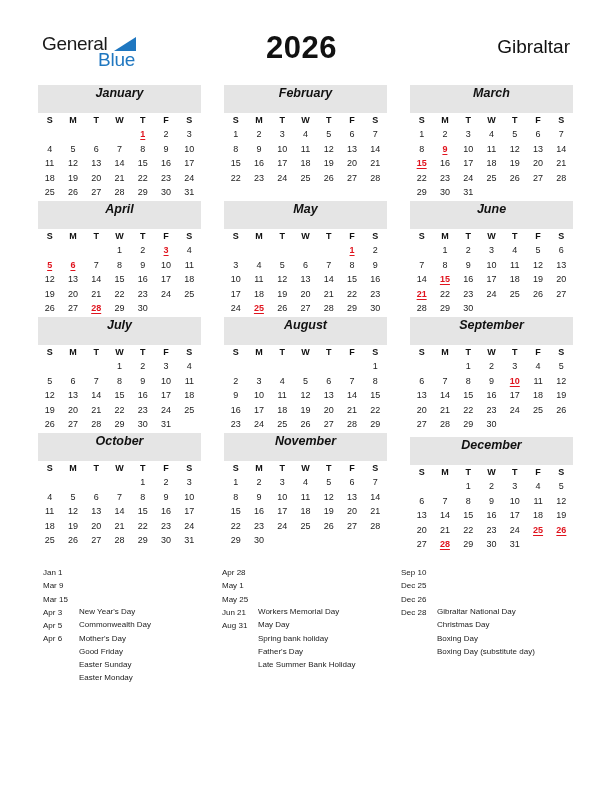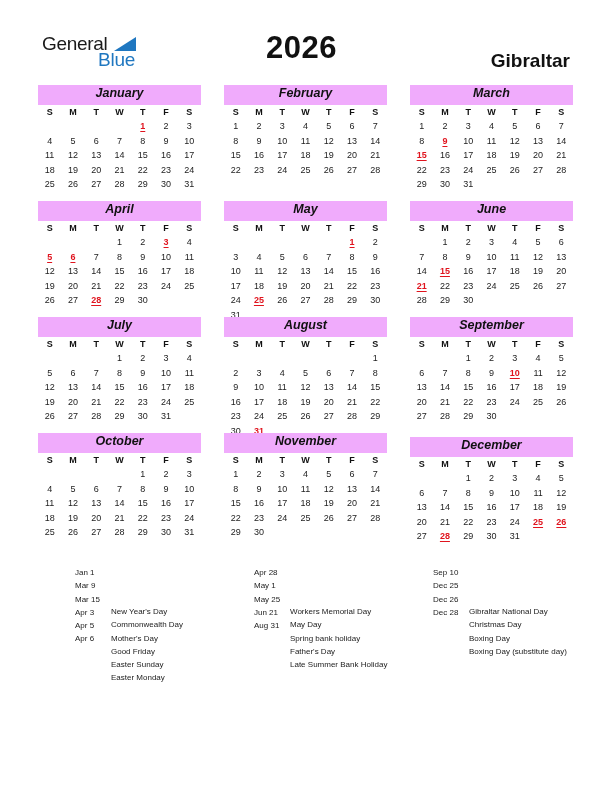--- a/index.html
+++ b/index.html
@@ -8,33 +8,33 @@
       font-family: "Liberation Sans", "DejaVu Sans", sans-serif; color: #222;
       overflow: hidden;
     }
     .logo { position: absolute; left: 42px; top: 33px; width: 100px; height: 40px; text-align: center; }
     .logo .g { position: absolute; left: 0; top: 0; font-size: 19px; color: #1a1a1a; letter-spacing: -0.3px; }
     .logo .b { position: absolute; left: 56px; top: 16px; font-size: 19px; color: #1f77c0; letter-spacing: -0.2px; }
     .logo .tri { position: absolute; left: 72px; top: 4px; width: 0; height: 0;
       border-left: 0 solid transparent; border-right: 22px solid transparent; border-bottom: 14px solid #1f77c0; transform: scaleX(-1); }
     .logo .tri { border-right: 0; border-left: 22px solid transparent; transform: none; }
     .year { position: absolute; left: 266px; top: 30px; font-size: 31px; font-weight: bold; color: #111; letter-spacing: 0.5px; }
-    .country { position: absolute; left: 480px; top: 50px; font-size: 19px; font-weight: bold; color: #111; width: 90px; text-align: right; }
+    .country { position: absolute; left: 480px; top: 36px; font-size: 19px; font-weight: normal; color: #111; width: 90px; text-align: right; }
 
     .month { position: absolute; width: 163px; }
-    .month .mhead { height: 20px; background: #f0abfc; text-align: center; font-size: 12.5px;
+    .month .mhead { height: 28px; background: #e5e5e5; text-align: center; font-size: 12.5px;
       font-weight: bold; font-style: italic; line-height: 16px; color: #111; }
     .month .grid { display: grid; grid-template-columns: repeat(7, 1fr); }
     .month .dow { font-size: 9px; font-weight: bold; text-align: center; height: 14px; line-height: 14px; color: #111; }
     .month .day { font-size: 9px; text-align: center; height: 14.5px; line-height: 14.5px; color: #222; }
     .month .day.hol { color: #e0141e; font-weight: bold; text-decoration: underline; text-decoration-thickness: 1.3px; text-underline-offset: 1.5px; }
 
     .hlist { position: absolute; top: 566px; width: 180px; }
     .hrow { display: flex; height: 13.3px; line-height: 13.3px; font-size: 8px; color: #222; }
-    .hrow .hd { width: 36px; flex: none; margin-left: 32px; }
+    .hrow .hd { width: 36px; flex: none; }
     .hrow .hn { flex: 1; white-space: nowrap; margin-top: 39px; }
   </style>
 </head>
 <body>
 
 <div class="logo">
   <span class="g">General</span>
   <span class="tri"></span>
   <span class="b">Blue</span>
 </div>

